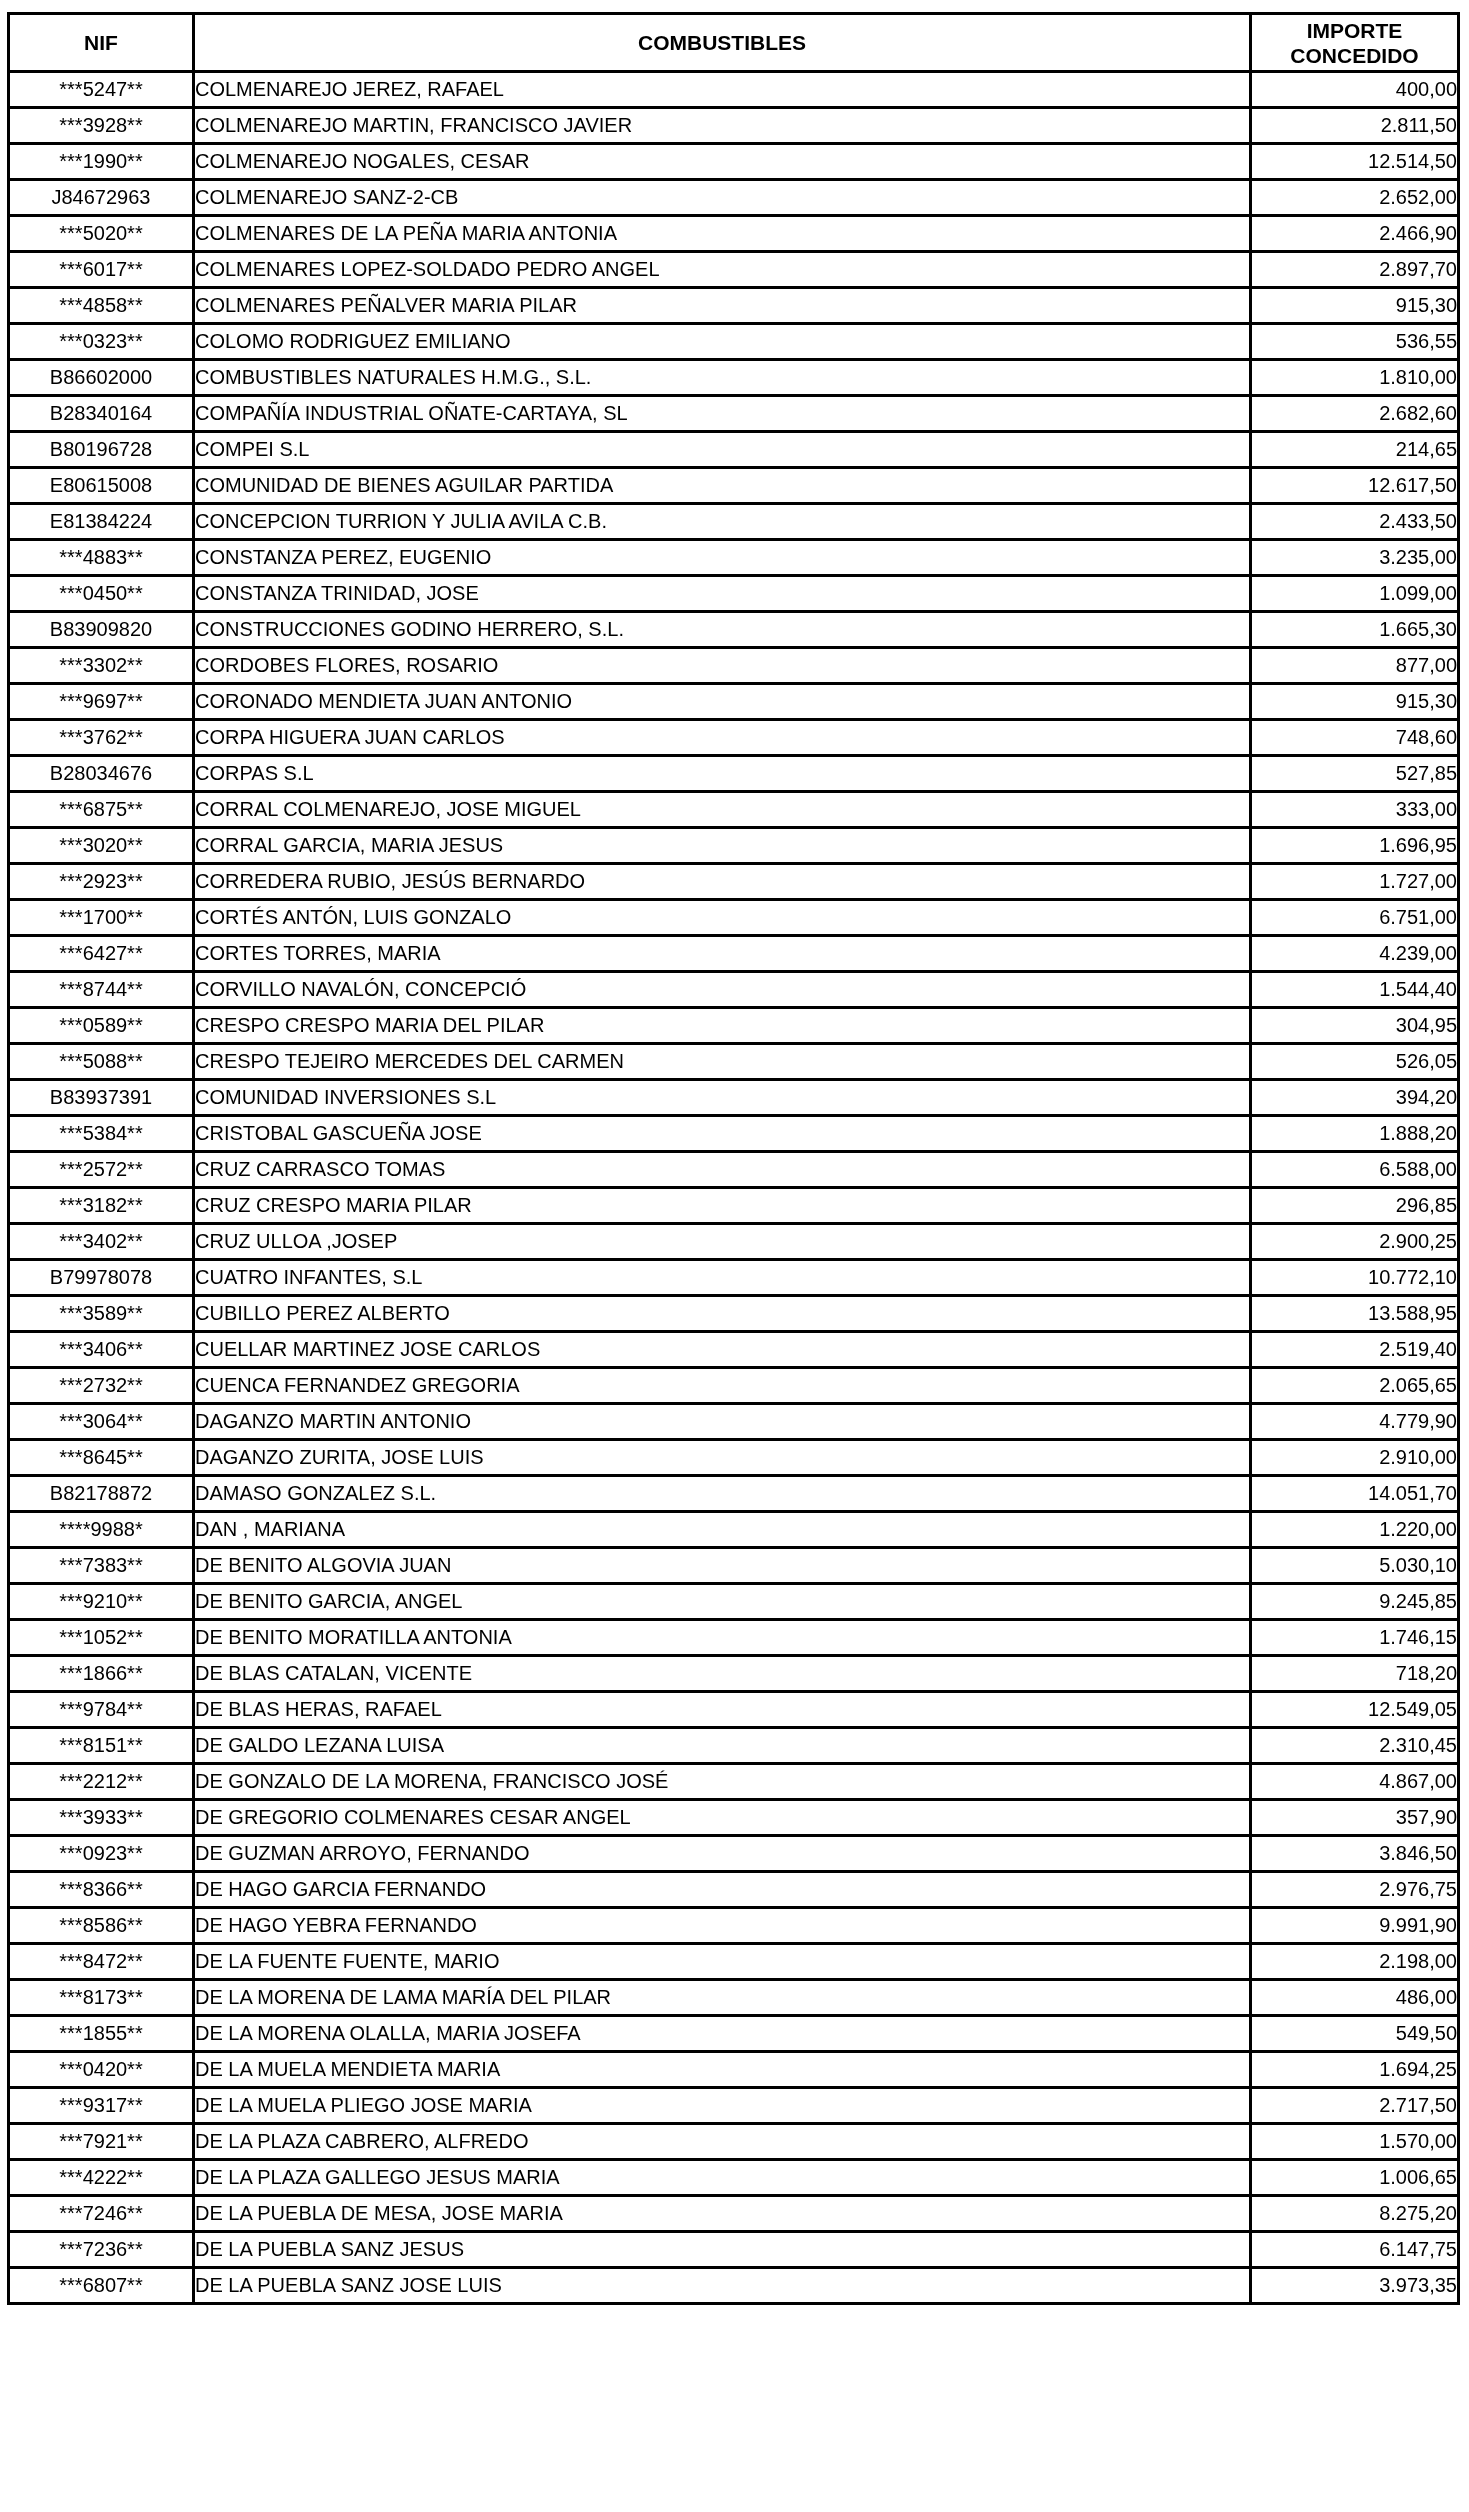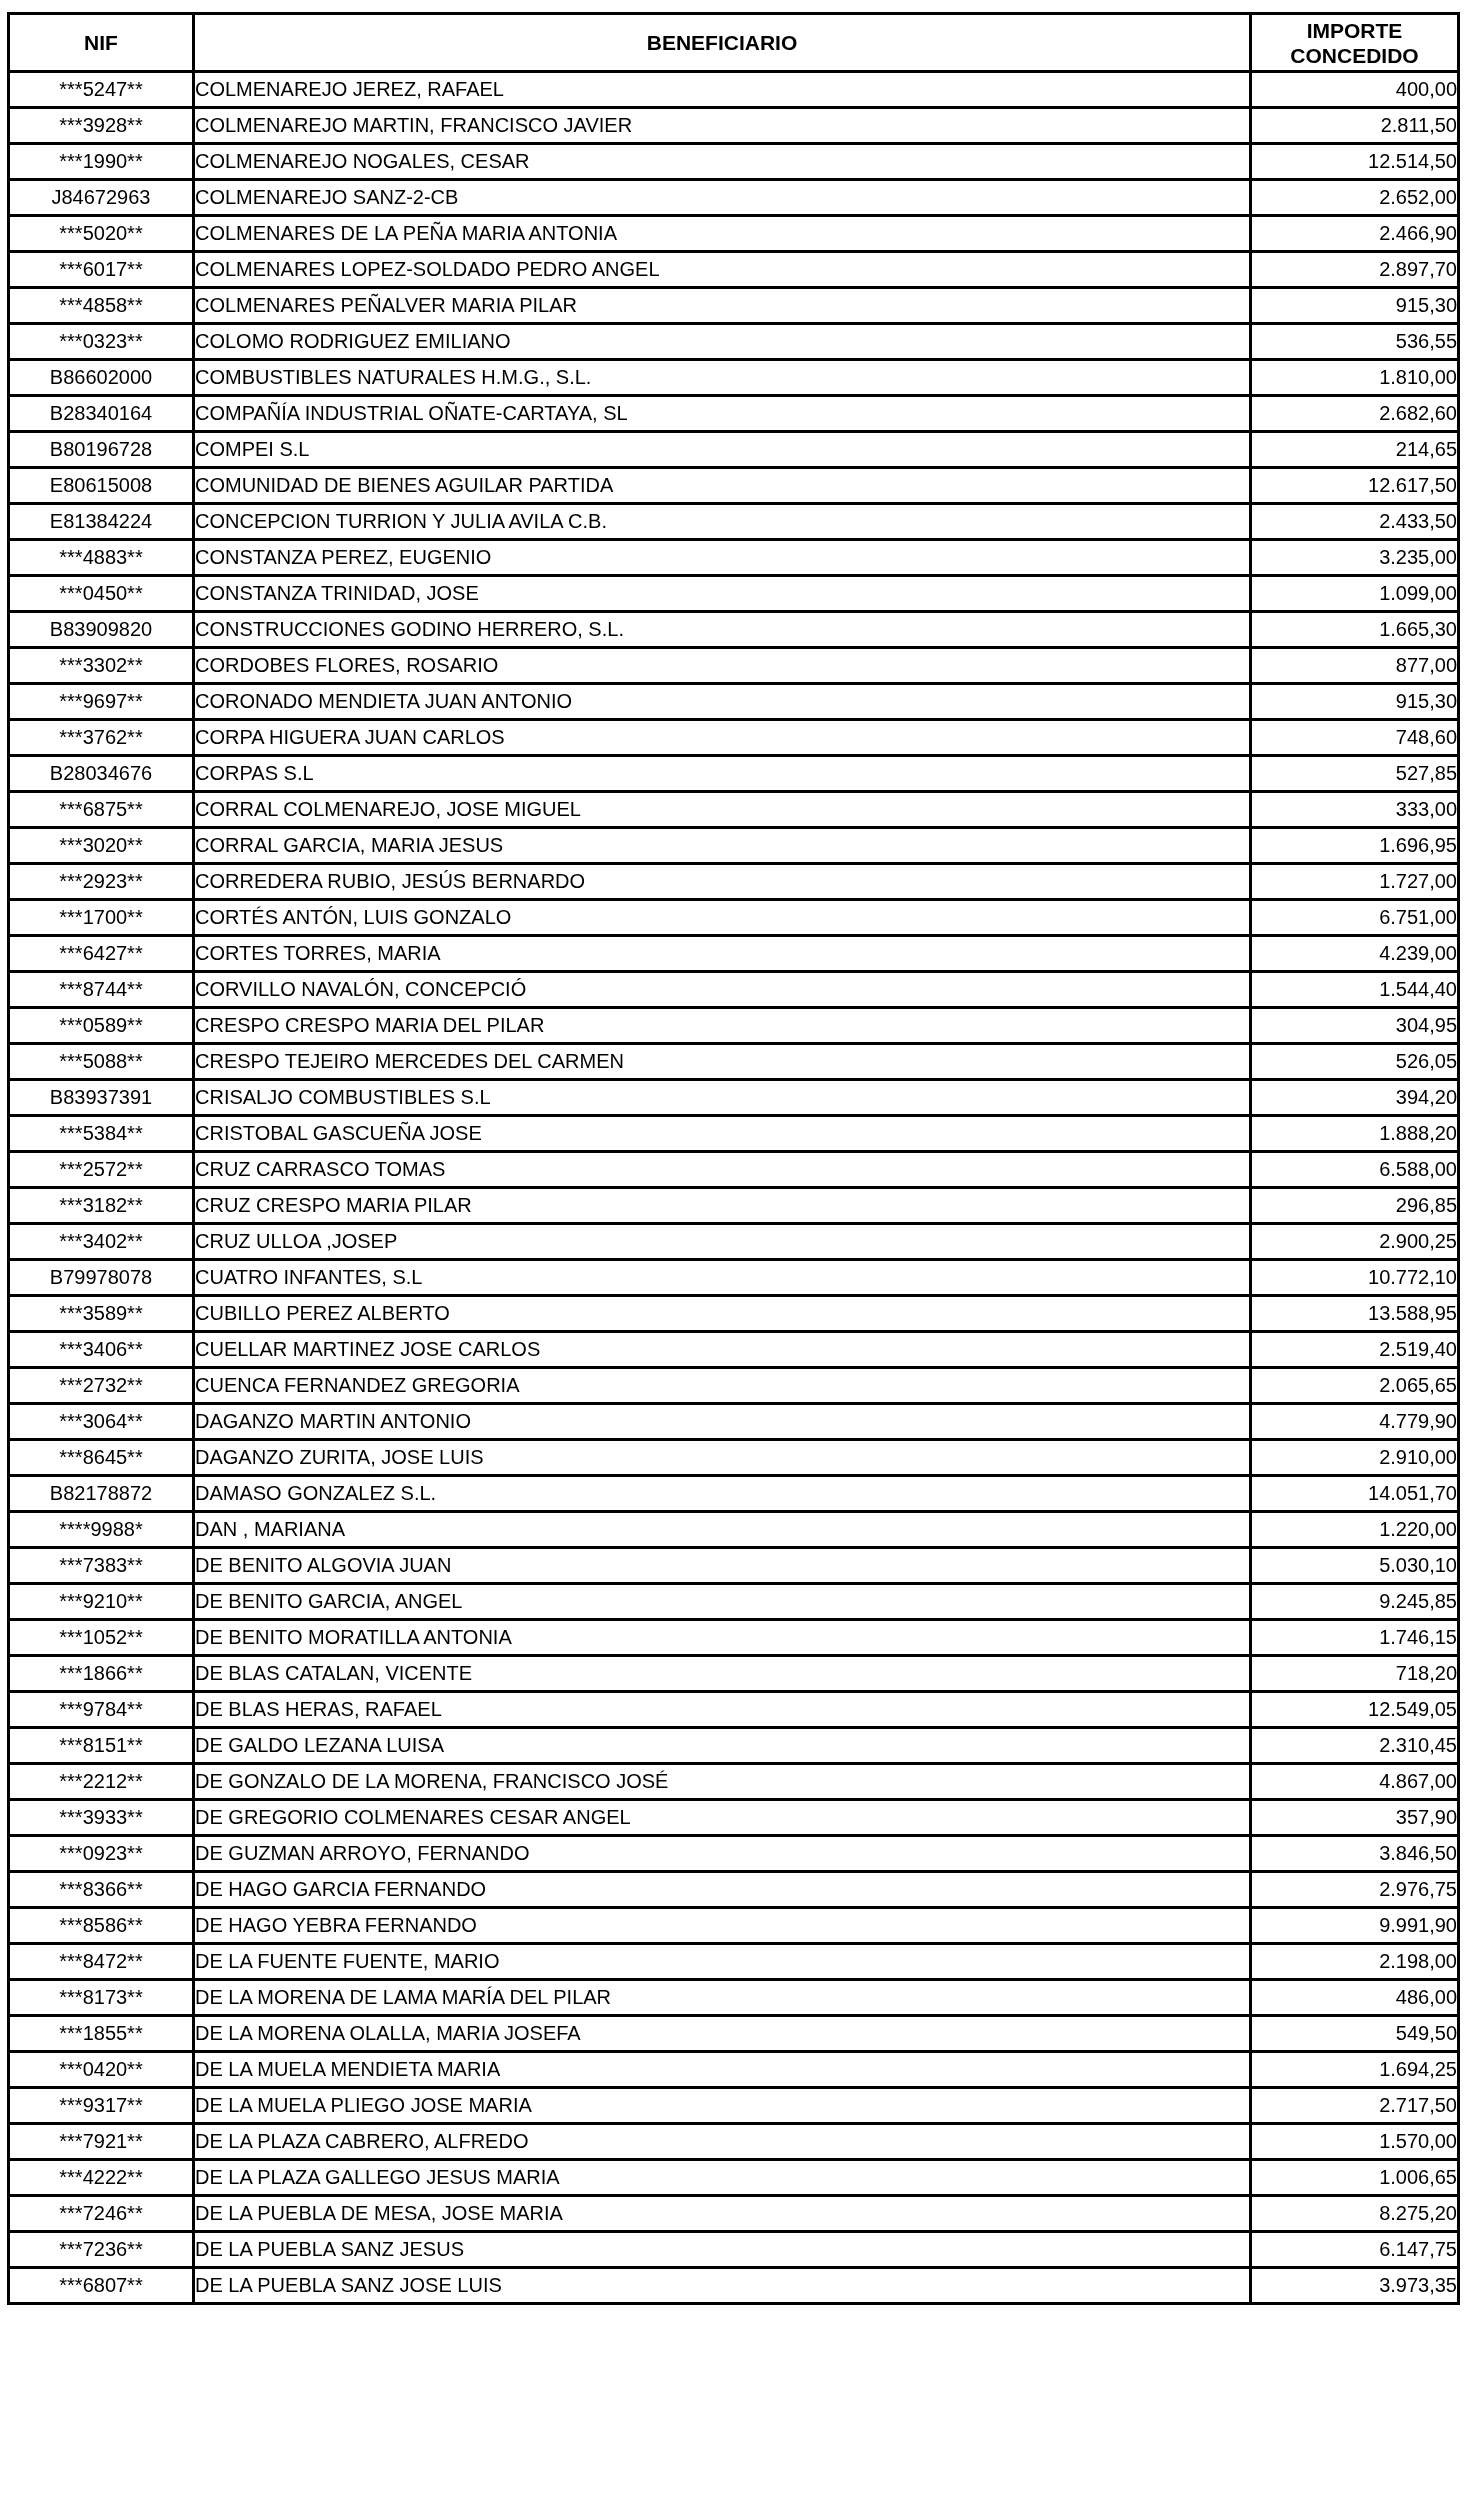--- a/index.html
+++ b/index.html
@@ -63,21 +63,21 @@
 <div class="sheet">
   <table class="grants-table">
     <colgroup>
       <col class="c-nif">
       <col class="c-ben">
       <col class="c-imp">
     </colgroup>
     <thead>
       <tr>
         <th class="cell-nif">NIF</th>
-        <th class="cell-ben-h">BENEFICIARIO</th>
+        <th class="cell-ben-h">COMBUSTIBLES</th>
         <th class="cell-imp-h">IMPORTE CONCEDIDO</th>
       </tr>
     </thead>
     <tbody>
         <tr>
           <td class="cell-nif">***5247**</td>
           <td class="cell-ben">COLMENAREJO JEREZ, RAFAEL</td>
           <td class="cell-imp">400,00</td>
         </tr>
         <tr>
@@ -210,21 +210,21 @@
           <td class="cell-ben">CRESPO CRESPO MARIA DEL PILAR</td>
           <td class="cell-imp">304,95</td>
         </tr>
         <tr>
           <td class="cell-nif">***5088**</td>
           <td class="cell-ben">CRESPO TEJEIRO MERCEDES DEL CARMEN</td>
           <td class="cell-imp">526,05</td>
         </tr>
         <tr>
           <td class="cell-nif">B83937391</td>
-          <td class="cell-ben">CRISALJO COMBUSTIBLES S.L</td>
+          <td class="cell-ben">COMUNIDAD INVERSIONES S.L</td>
           <td class="cell-imp">394,20</td>
         </tr>
         <tr>
           <td class="cell-nif">***5384**</td>
           <td class="cell-ben">CRISTOBAL GASCUEÑA JOSE</td>
           <td class="cell-imp">1.888,20</td>
         </tr>
         <tr>
           <td class="cell-nif">***2572**</td>
           <td class="cell-ben">CRUZ CARRASCO TOMAS</td>

